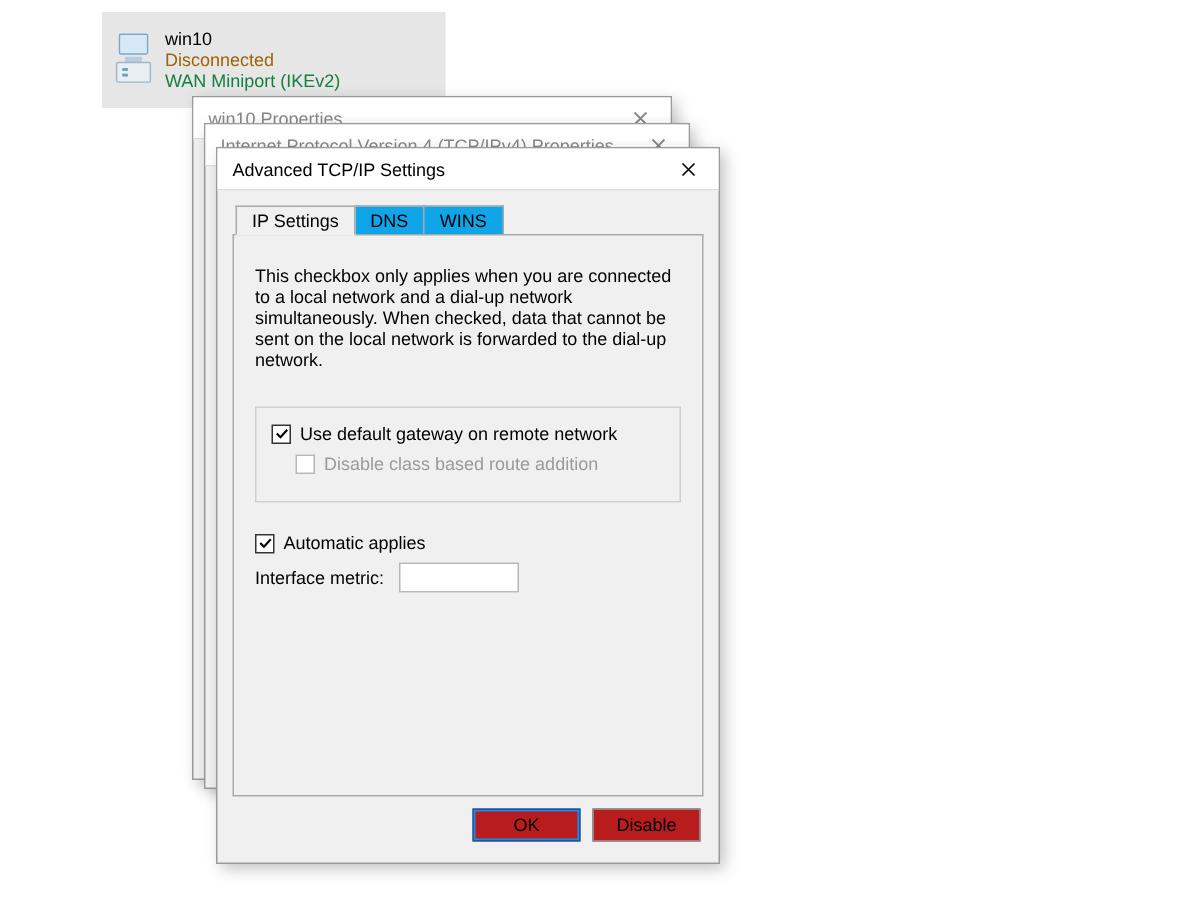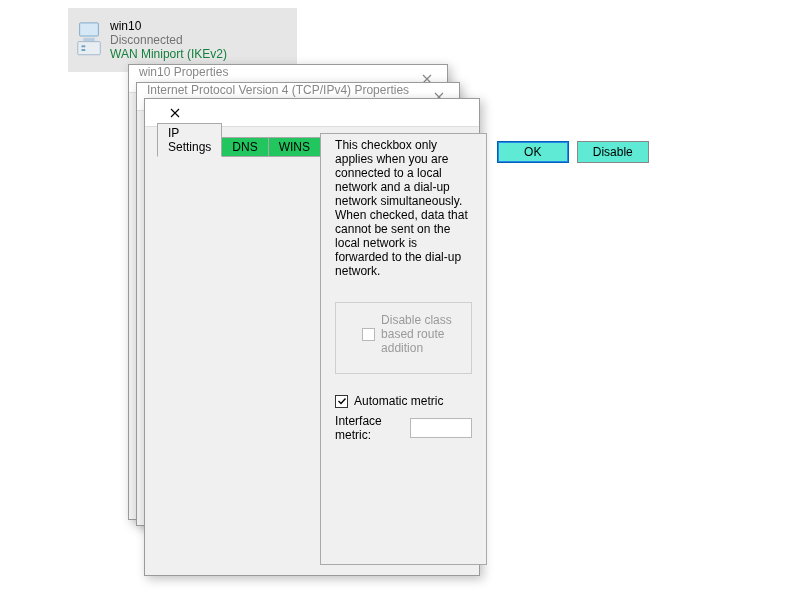--- a/index.html
+++ b/index.html
@@ -17,72 +17,72 @@
     background: #e6e6e6;
     display: flex; align-items: center;
     padding: 3px 6px;
   }
   .conn-icon {
     width: 30px; height: 40px; margin-right: 6px;
     display: flex; align-items: center; justify-content: center;
   }
   .conn-text { display: flex; flex-direction: column; line-height: 14px; }
   .conn-name { color: #000; }
-  .conn-status { color: #737373; }
+  .conn-status { color: #a16207; }
   .conn-device { color: #15803d; }
 
   .dlg {
     position: absolute;
     background: #f0f0f0;
     border: 1px solid #9a9a9a;
     box-shadow: 3px 3px 10px rgba(0,0,0,0.25);
   }
   .dlg .titlebar {
     height: 28px; background: #fff;
-    display: flex; align-items: flex-start;
+    display: flex; align-items: center;
     padding: 0 0 0 10px;
     justify-content: space-between;
     border-bottom: 1px solid #ddd;
   }
   .dlg .title { color: #000; }
   .dlg .closebtn {
     width: 40px; height: 28px;
     display: flex; align-items: center; justify-content: center;
     color: #000;
   }
   .dlg .closebtn svg { width: 10px; height: 10px; }
 
   .dlg-back1 { left: 128px; top: 64px; width: 320px; height: 456px; }
   .dlg-back2 { left: 136px; top: 82px; width: 324px; height: 444px; }
   .dlg-front { left: 144px; top: 98px; width: 336px; height: 478px; display:flex; flex-direction:column; }
 
   .dlg-back1 .titlebar, .dlg-back2 .titlebar { color:#888; }
   .dlg-back1 .title, .dlg-back2 .title { color:#888; }
   .dlg-back1 .closebtn, .dlg-back2 .closebtn { color:#888; }
 
-  .body { flex:1; padding: 6px 10px 10px 10px; display:flex; flex-direction:row; }
+  .body { flex:1; padding: 6px 10px 10px 10px; display:flex; flex-direction:column; }
 
   .tabs { display:flex; align-items:flex-end; height:22px; margin-top:2px; margin-left:2px; margin-bottom:-1px; }
   .tab {
     border: 1px solid #a9a9a9;
-    background: #22c55e;
+    background: #0ea5e9;
     padding: 2px 10px 2px 10px;
     margin-right: -1px;
     position: relative;
   }
   .tab.active {
     background: #f0f0f0;
     border-bottom: 1px solid #f0f0f0;
     z-index: 2;
   }
   .tabpage {
     border: 1px solid #a9a9a9;
     flex: 1;
     background: #f0f0f0;
-    padding: 4px 14px 14px 14px;
+    padding: 20px 14px 14px 14px;
     position: relative;
   }
   .desc { color:#000; line-height: 14px; margin-bottom: 24px; }
 
   .groupbox {
     border: 1px solid #cfcfcf;
     margin: 0 0 20px 0;
     padding: 8px 10px 12px 10px;
   }
   .chkline { display:flex; align-items:center; margin: 2px 0 6px 0; }
@@ -107,21 +107,21 @@
     background: #fff;
   }
 
   .buttons {
     display:flex; justify-content:flex-end;
     padding: 8px 2px 4px 2px;
   }
   .btn {
     min-width: 72px; height: 22px;
     border: 1px solid #888;
-    background: #5eead4;
+    background: #b91c1c;
     display:flex; align-items:center; justify-content:center;
     margin-left: 8px;
   }
   .btn.default { border: 1px solid #005fb8; box-shadow: inset 0 0 0 1px #228ae6; }
 </style>
 </head>
 <body>
 
 <div class="conn-item">
   <span class="conn-icon">
@@ -157,51 +157,60 @@
     <span class="closebtn">
       <svg viewBox="0 0 10 10">
           <path d="M1 1 L9 9 M9 1 L1 9" stroke="#888" stroke-width="1.2"></path>
         </svg>
     </span>
   </div>
 </div>
 
 <div class="dlg dlg-front">
   <div class="titlebar">
+    <span class="title">Advanced TCP/IP Settings</span>
     <span class="closebtn">
       <svg viewBox="0 0 10 10">
           <path d="M1 1 L9 9 M9 1 L1 9" stroke="#000" stroke-width="1.1"></path>
         </svg>
     </span>
   </div>
   <div class="body">
     <div class="tabs">
       <div class="tab active"><span>IP Settings</span></div>
       <div class="tab"><span>DNS</span></div>
       <div class="tab"><span>WINS</span></div>
     </div>
     <div class="tabpage">
       <div class="desc">This checkbox only applies when you are connected to a local network and a dial-up network simultaneously.  When checked, data that cannot be sent on the local network is forwarded to the dial-up network.</div>
 
       <div class="groupbox">
+        <div class="chkline">
+          <span class="chkbox checked">
+            <svg viewBox="0 0 10 10">
+                <path d="M1.5 5 L4 7.5 L8.5 2.5" stroke="#000" stroke-width="1.4" fill="none"></path>
+              </svg>
+          </span>
+          <span class="chklabel">Use default gateway on remote network</span>
+        </div>
         <div class="chkline" style="margin-left:16px;">
           <span class="chkbox disabled">
             
           </span>
           <span class="chklabel disabled">Disable class based route addition</span>
         </div>
       </div>
 
       <div class="chkline">
         <span class="chkbox checked">
           <svg viewBox="0 0 10 10">
               <path d="M1.5 5 L4 7.5 L8.5 2.5" stroke="#000" stroke-width="1.4" fill="none"></path>
             </svg>
         </span>
-        <span class="chklabel">Automatic metric</span>
+        <span class="chklabel">Automatic applies</span>
       </div>
       <div class="metric-row">
         <span class="metric-label">Interface metric:</span>
         <span class="metric-input" title=""></span>
       </div>
     </div>
     <div class="buttons">
       <div class="btn default">
           <span>OK</span>
         </div>

